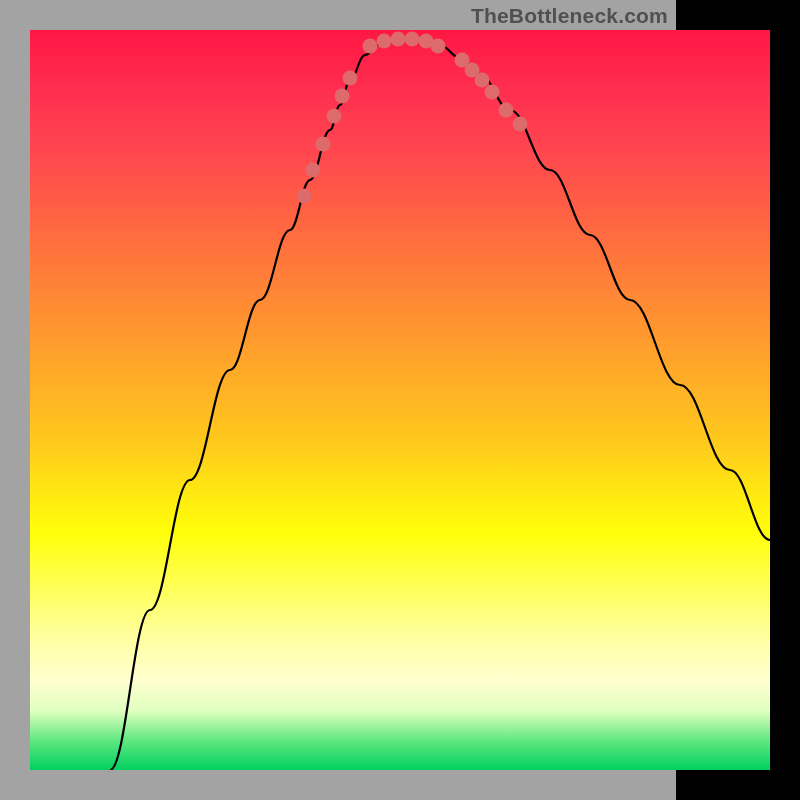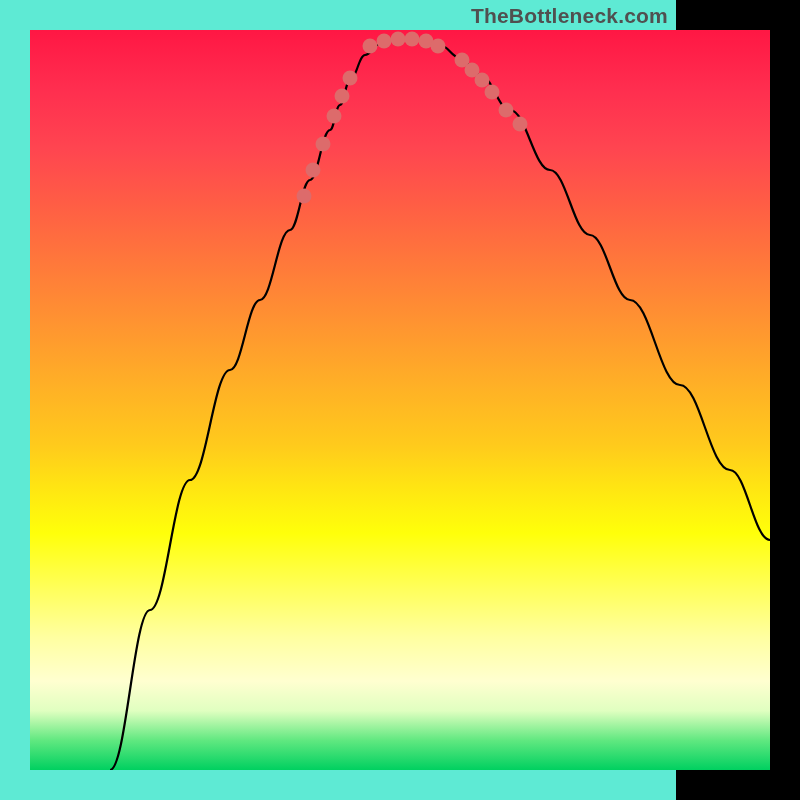--- a/index.html
+++ b/index.html
@@ -1,16 +1,16 @@
 <!DOCTYPE html>
 <html><head>
 <meta charset="utf-8">
 <style>
 html,body{margin:0;padding:0;width:800px;height:800px;overflow:hidden;background:#000;font-family:Arial,Helvetica,sans-serif}
-.frame{position:absolute;left:0;top:0;width:676px;height:800px;background:#5eead4}
+.frame{position:absolute;left:0;top:0;width:676px;height:800px;background:#a3a3a3}
 .plot{position:absolute;left:30px;top:30px;width:740px;height:740px;overflow:hidden}
 .gradient{position:absolute;left:0;top:0;width:740px;height:740px;
 background:linear-gradient(to bottom,
 #ff1744 0%,
 #ff2e4f 8%,
 #ff4550 16%,
 #ff5f44 24%,
 #ff7a3a 32%,
 #ff9530 40%,
 #ffb026 48%,

